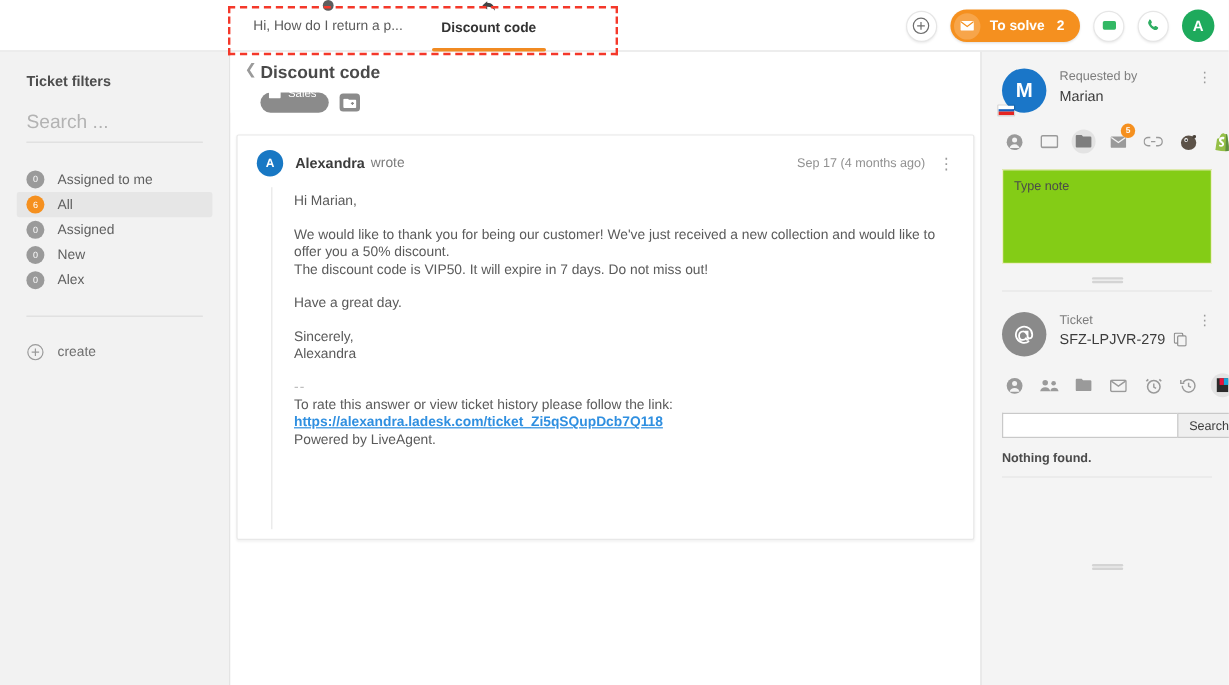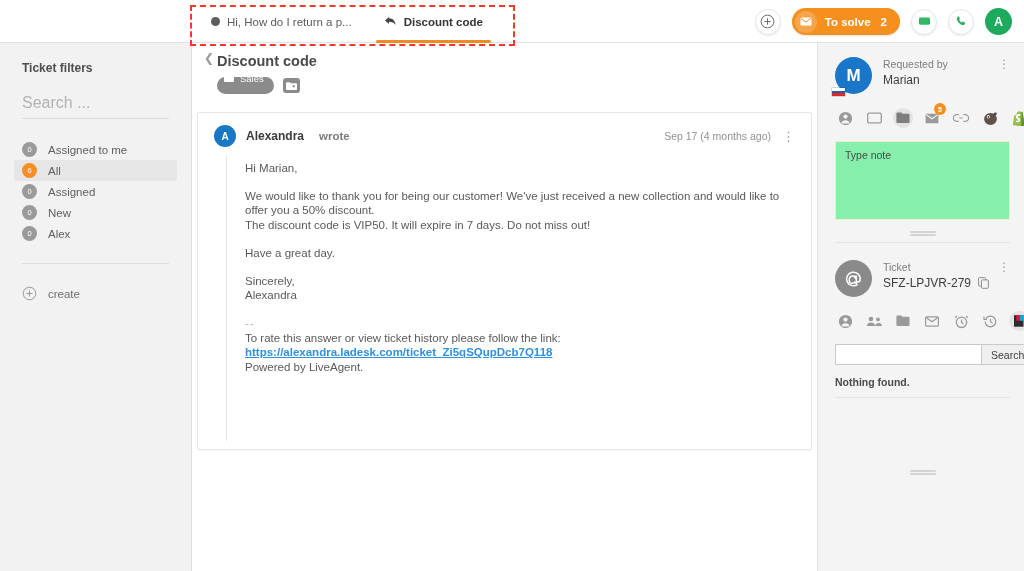--- a/index.html
+++ b/index.html
@@ -17,20 +17,21 @@
     background: #ffffff; display: flex; align-items: center;
     border-bottom: 1px solid #e2e2e2;
     z-index: 5;
   }
   .tabs { position: absolute; left: 195px; top: 0; height: 43px; display: flex; align-items: stretch; }
   .tab {
     display: flex; align-items: center; gap: 7px;
     padding: 0 16px; height: 43px; cursor: pointer;
     font-size: 11.5px; color: #4a4a4a; position: relative;
     white-space: nowrap;
+    flex-direction: column;
   }
   .tab .tab-label { font-weight: 400; color: #5b5b5b; }
   .tab.active .tab-label { font-weight: bold; color: #333; }
   .tab.active::after {
     content: ""; position: absolute; left: 8px; right: 8px; bottom: 0;
     height: 3px; background: #f18a21; border-radius: 2px;
   }
   .dot-icon { width: 9px; height: 9px; border-radius: 50%; background: #5d5d5d; display:inline-block; }
   .reply-ico { width: 13px; height: 11px; display:inline-block; }
 
@@ -115,21 +116,21 @@
     margin: 18px 5px 0 5px; background: #fff; border: 1px solid #e8e8e8;
     border-radius: 2px; box-shadow: 0 1px 2px rgba(0,0,0,.05);
     height: 338px; position: relative; overflow: hidden;
   }
   .msg-head { display: flex; align-items: center; padding: 12px 16px 0 16px; }
   .av-blue {
     width: 22px; height: 22px; border-radius: 50%; background: #1878c4; color: #fff;
     font-size: 10px; display: flex; align-items: center; justify-content: center; font-weight: bold;
   }
   .msg-author { font-size: 12px; font-weight: bold; color: #3c3c3c; margin-left: 10px; }
-  .msg-wrote { font-size: 11.5px; color: #7b7b7b; margin-left: 15px; font-weight: bold; }
+  .msg-wrote { font-size: 11.5px; color: #7b7b7b; margin-left: 5px; }
   .msg-date { margin-left: auto; font-size: 10.5px; color: #919191; }
   .kebab { margin-left: 11px; color: #9a9a9a; font-size: 13px; cursor: pointer; line-height: 1; letter-spacing: 0; }
   .msg-body {
     margin: 9px 0 0 28px; padding: 5px 20px 0 18px; border-left: 1px solid #e6e6e6;
     font-size: 11.5px; color: #5a5a5a; line-height: 1.28; height: 285px;
   }
   .msg-body p { margin-bottom: 13px; }
   .msg-body p.tight { margin-bottom: 0; }
   .msg-body a { color: #2f8fe0; text-decoration: underline; font-weight: bold; }
   .sig-sep { color: #b7b7b7; letter-spacing: 1px; }
@@ -161,21 +162,21 @@
     width: 20px; height: 20px; display: flex; align-items: center; justify-content: center;
     color: #9a9a9a; cursor: pointer; border-radius: 50%; position: relative; flex: 0 0 auto;
   }
   .ic.sel { background: #e3e3e3; }
   .ic-badge {
     position: absolute; top: -5px; right: -4px; width: 12px; height: 12px; border-radius: 50%;
     background: #f5901f; color: #fff; font-size: 7px; display: flex; align-items: center; justify-content: center;
     font-weight: bold;
   }
   .note-area {
-    margin-top: 13px; background: #86efac; border: 1px solid #eeeec8; height: 79px;
+    margin-top: 13px; background: #84cc16; border: 1px solid #eeeec8; height: 79px;
     padding: 7px 9px; font-size: 10.5px; color: #4a4a4a; cursor: text;
   }
   .grip { display: flex; justify-content: center; margin-top: 11px; }
   .grip i { width: 26px; height: 2px; background: #d4d4d4; border-radius: 1px; box-shadow: 0 3px 0 #d4d4d4; }
   .hr-soft { border-top: 1px solid #e4e4e4; margin-top: 9px; }
   .search-row { display: flex; margin-top: 13px; height: 21px; }
   .search-row input {
     flex: 1; border: 1px solid #c9c9c9; border-right: none; background: #fff;
     font-size: 10.5px; padding: 0 5px; outline: none; font-family: "Liberation Sans", sans-serif;
   }

